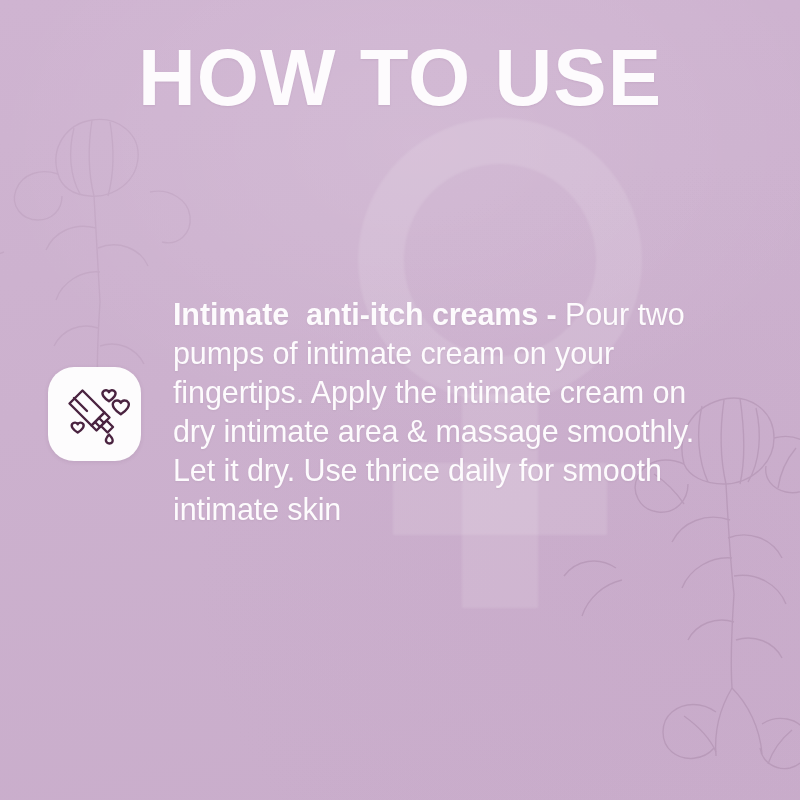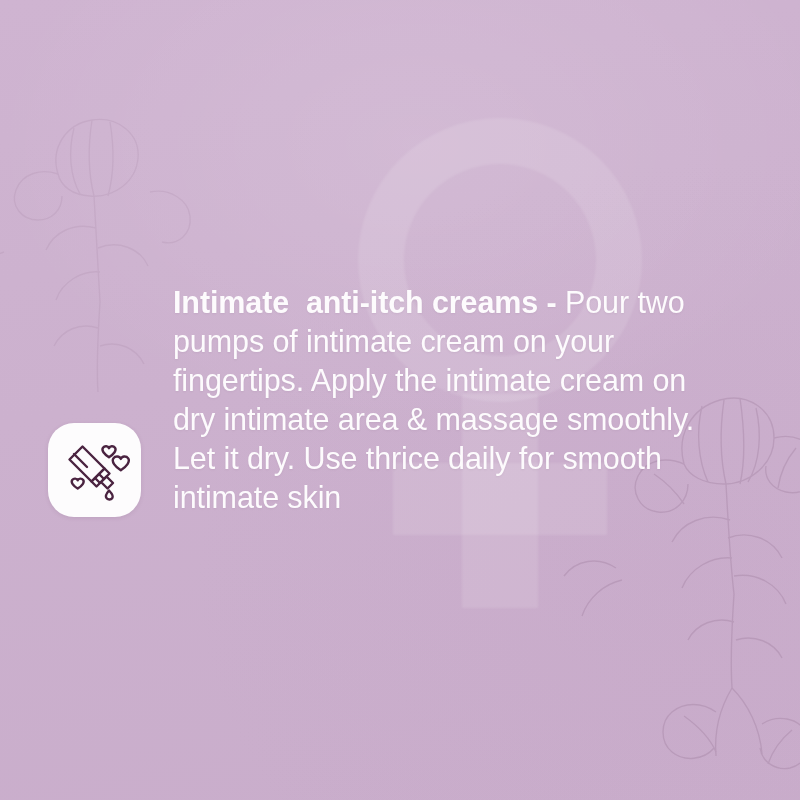--- a/index.html
+++ b/index.html
@@ -106,24 +106,24 @@
     line-height: 1;
     font-weight: bold;
     letter-spacing: 1px;
     text-shadow: 0 1px 2px rgba(120,85,120,0.12);
   }
 
   
   .content {
     position: absolute;
     left: 48px;
-    top: 283px;
+    top: 295px;
     right: 60px;
     display: flex;
-    align-items: flex-end;
+    align-items: center;
   }
 
   .icon-tile {
     flex: 0 0 auto;
     width: 93px;
     height: 94px;
     background: #fdfcfd;
     border-radius: 26px;
     box-shadow: 0 1px 4px rgba(90,55,90,0.12);
     display: flex;
@@ -210,20 +210,21 @@
       <path d="M162 176 C144 174 124 186 118 204"></path>
       <path d="M162 206 C160 238 158 268 160 296"></path>
       <path d="M160 232 C142 226 124 234 116 250"></path>
       <path d="M162 250 C180 244 198 252 206 268"></path>
       <path d="M60 140 C44 132 26 136 16 150"></path>
       <path d="M66 156 C48 162 34 176 28 194"></path>
       <path d="M212 96 C232 92 250 104 252 120 C254 138 240 150 224 146"></path>
     </g>
   </svg>
 
+  <div class="title">HOW TO USE</div>
 
   <div class="content">
 
     <div class="icon-tile">
       <svg viewBox="0 0 70 70">
         <g fill="none" stroke="#4a2340" stroke-width="2.4" stroke-linejoin="round" stroke-linecap="round">
 
           <path d="M9.5 24.5 L22.5 11.5 L44.5 33.5 L31.5 46.5 Z"></path>
 
           <path d="M14.0 19.0 L27.0 32.0"></path>

